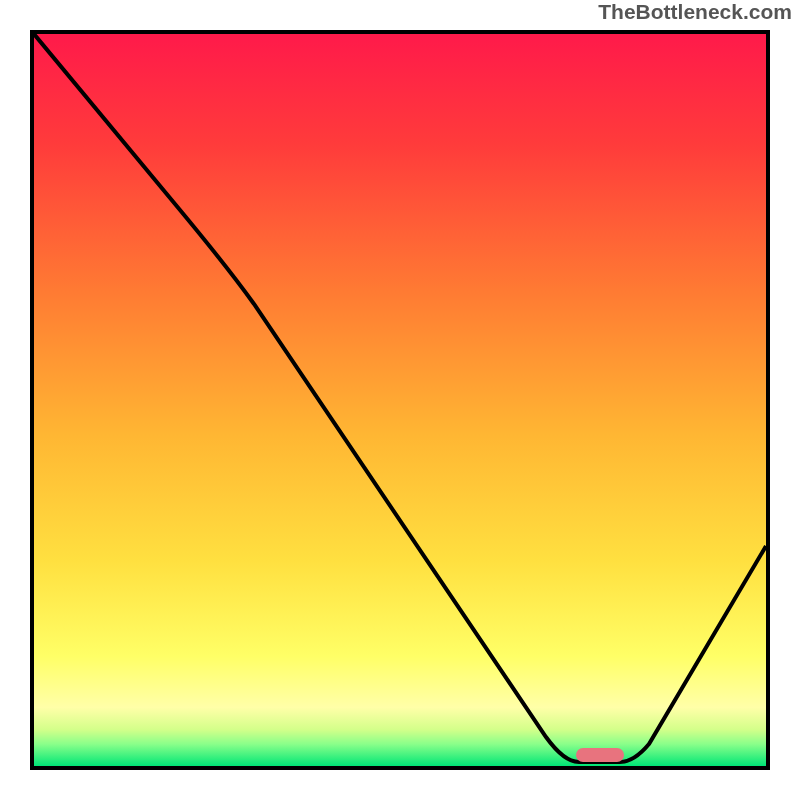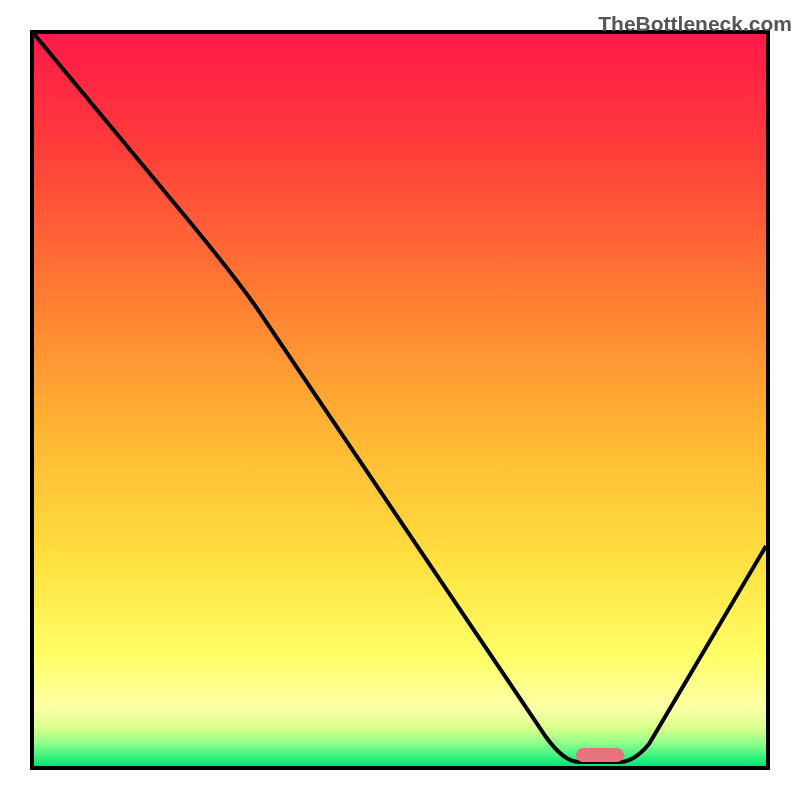--- a/index.html
+++ b/index.html
@@ -10,21 +10,21 @@
     background: #ffffff;
     font-family: Arial, sans-serif;
   }
   .container {
     width: 800px;
     height: 800px;
     position: relative;
   }
   .watermark {
     position: absolute;
-    top: 12px;
+    top: 0;
     right: 8px;
     font-size: 21px;
     font-weight: bold;
     color: #555;
     z-index: 10;
   }
   .plot-area {
     position: absolute;
     left: 30px;
     top: 30px;

